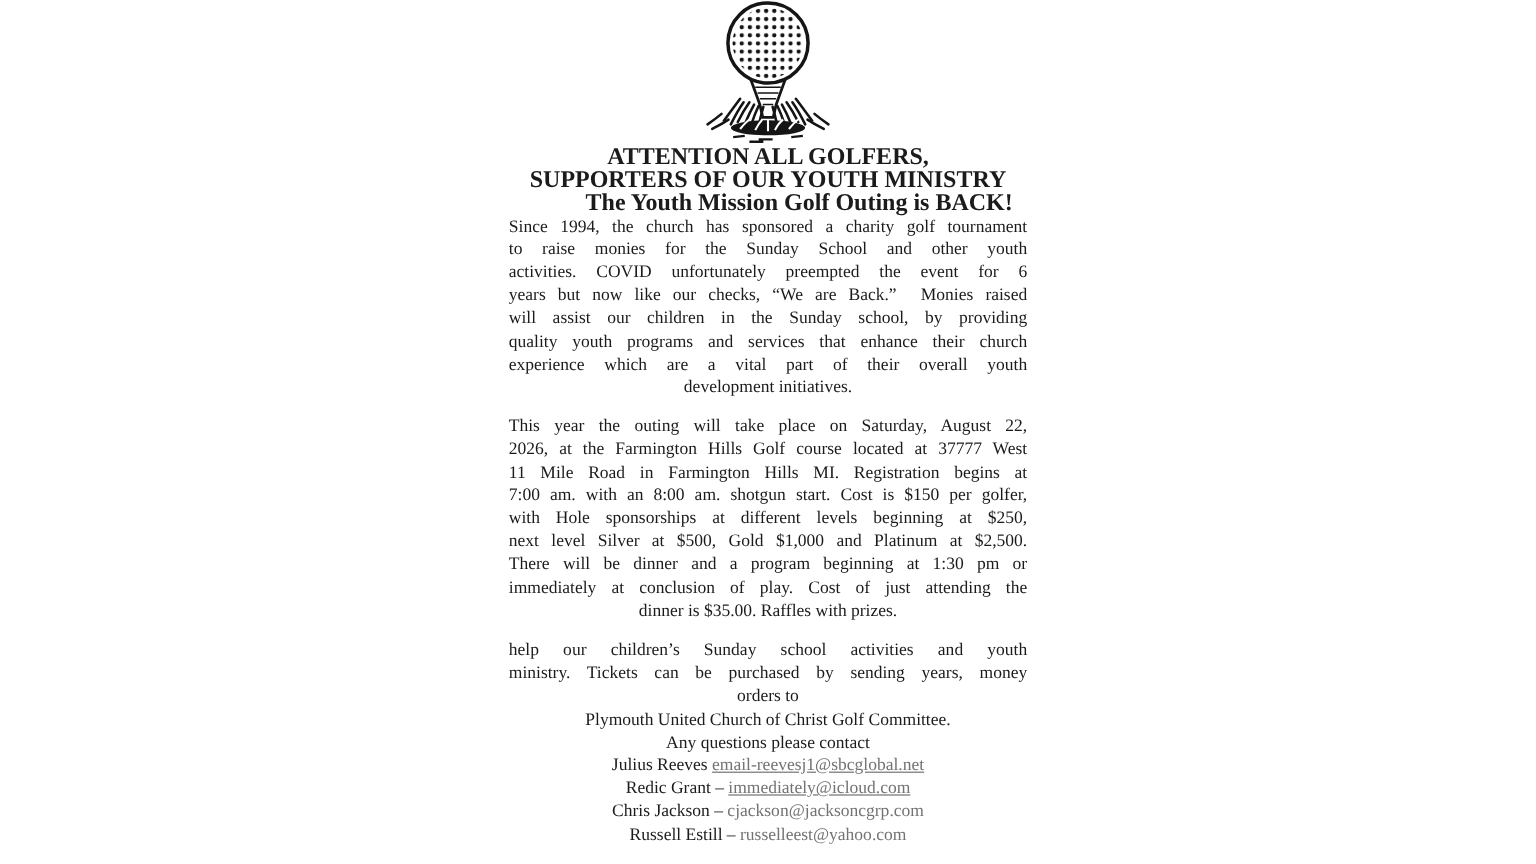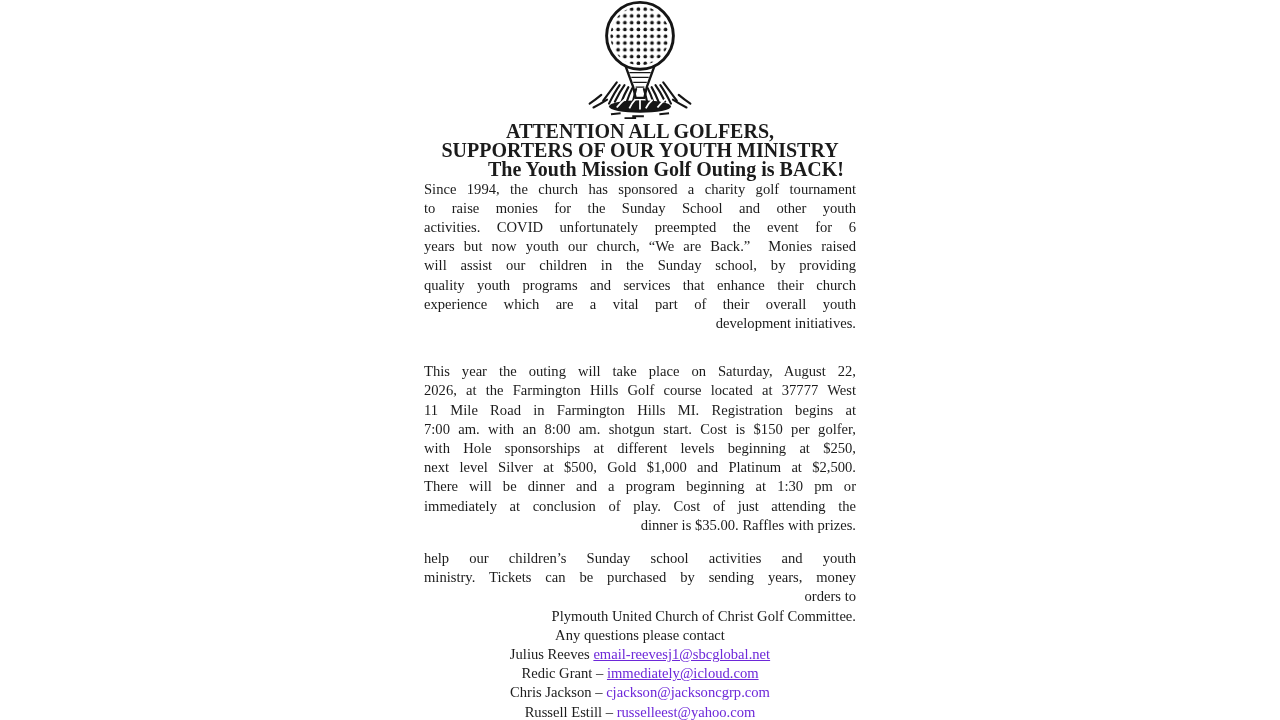--- a/index.html
+++ b/index.html
@@ -14,27 +14,27 @@
     margin: 0 auto;
     color: #1b1b1b;
     font-size: 14.6px;
     line-height: 19.2px;
   }
   .illus { text-align: center; }
   .illus svg { display: block; margin: 0 auto; }
   .ln { white-space: normal; }
   .just { text-align: justify; text-align-last: justify; }
   .center { text-align: center; }
-  .left { text-align: right; }
+  .left { text-align: center; }
   .b { font-weight: normal; }
   .hd { font-weight: bold; font-size: 20px; }
   .shift-r { position: relative; left: 26px; text-align: center; }
-  .gap13 { margin-top: 29px; }
+  .gap13 { margin-top: 13px; }
   .gap14 { margin-top: 14px; }
-  a.link { color: #6d28d9; text-decoration: none; cursor: pointer; }
+  a.link { color: #737373; text-decoration: none; cursor: pointer; }
   a.link.u { text-decoration: underline; }
 </style>
 </head>
 <body>
 
 <div class="doc">
 
   <div class="illus">
     <svg viewBox="0 0 120 126" width="118" height="122" aria-hidden="true">
       <defs>
@@ -79,21 +79,21 @@
   </div>
 
   <div class="ln hd center">ATTENTION ALL GOLFERS,</div>
   <div class="ln hd center">SUPPORTERS OF OUR YOUTH MINISTRY</div>
   <div class="ln hd center shift-r">The Youth Mission Golf Outing is BACK!</div>
 
   <div>
     <div class="ln just">Since 1994, the church has sponsored a charity golf tournament</div>
     <div class="ln just">to raise monies for the Sunday School and other youth</div>
     <div class="ln just">activities. COVID unfortunately preempted the event for 6</div>
-    <div class="ln just"><span>years but now youth our church, </span><span class="b">“We are Back.”</span><span>&nbsp; Monies raised</span></div>
+    <div class="ln just"><span>years but now like our checks, </span><span class="b">“We are Back.”</span><span>&nbsp; Monies raised</span></div>
     <div class="ln just">will assist our children in the Sunday school, by providing</div>
     <div class="ln just">quality youth programs and services that enhance their church</div>
     <div class="ln just">experience which are a vital part of their overall youth</div>
     <div class="ln left">development initiatives.</div>
   </div>
 
   <div class="gap13">
     <div class="ln just">This year the outing will take place on Saturday, August 22,</div>
     <div class="ln just">2026, at the Farmington Hills Golf course located at 37777 West</div>
     <div class="ln just">11 Mile Road in Farmington Hills MI. Registration begins at</div>

